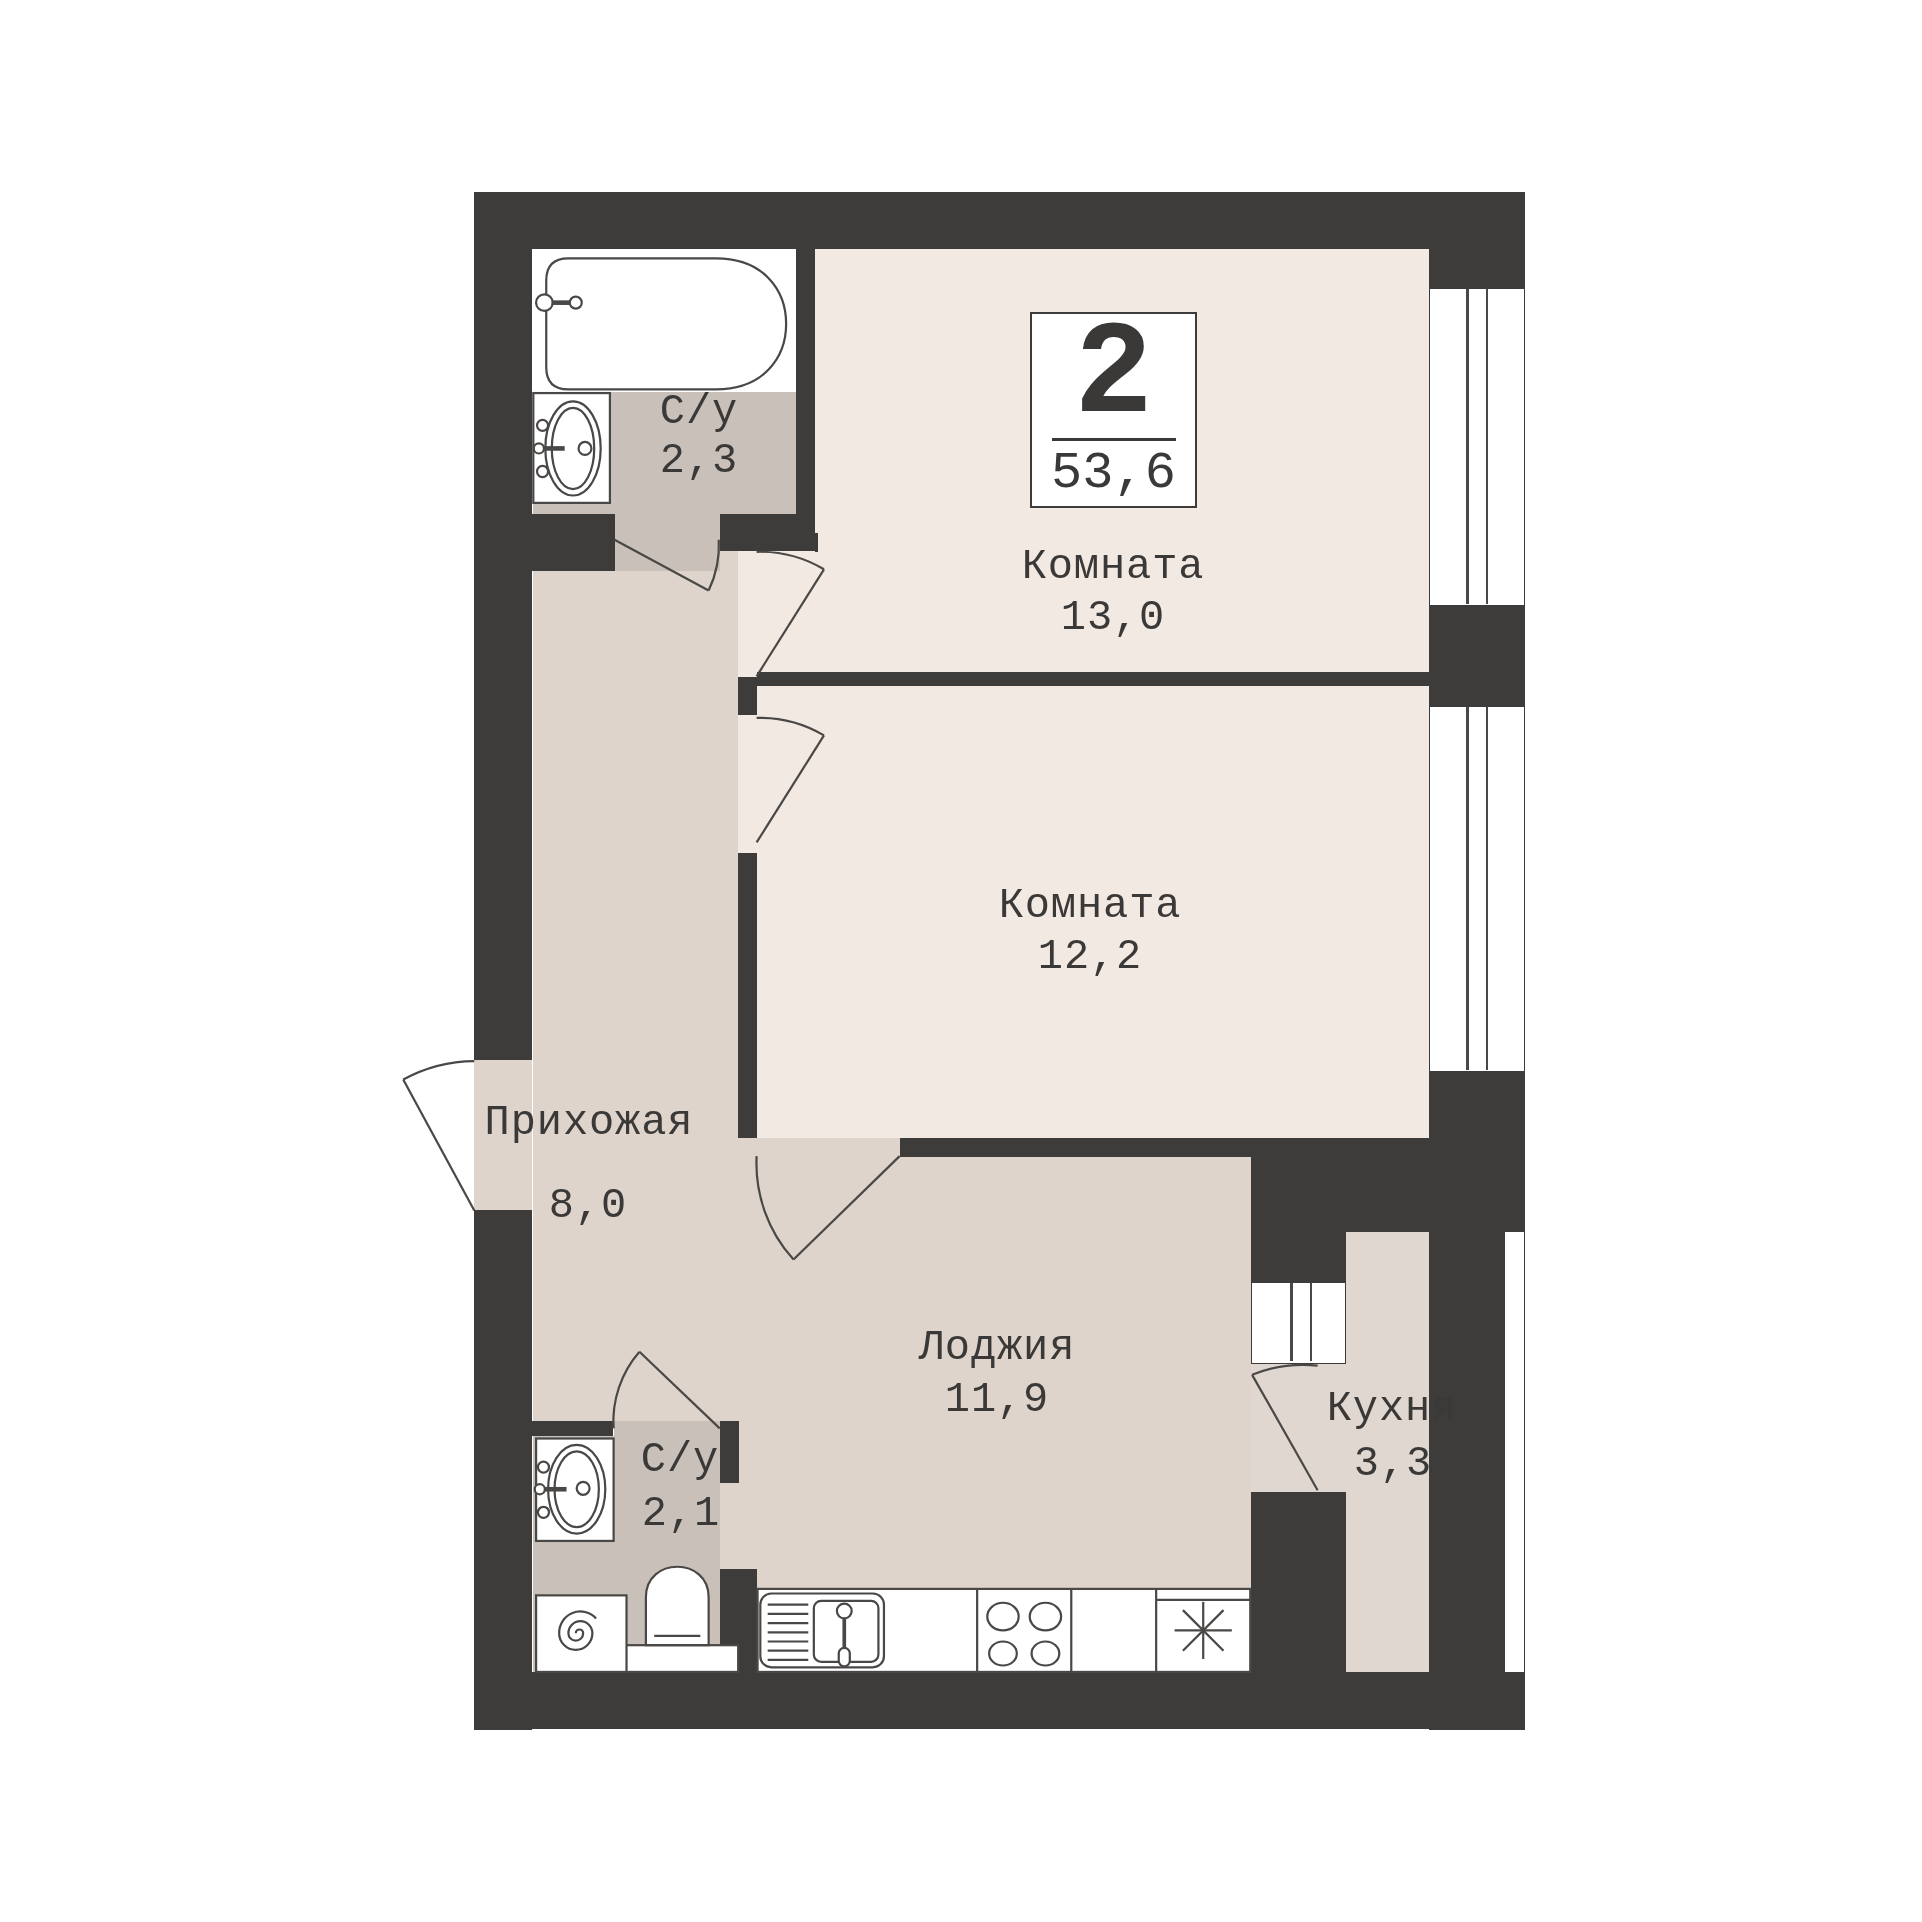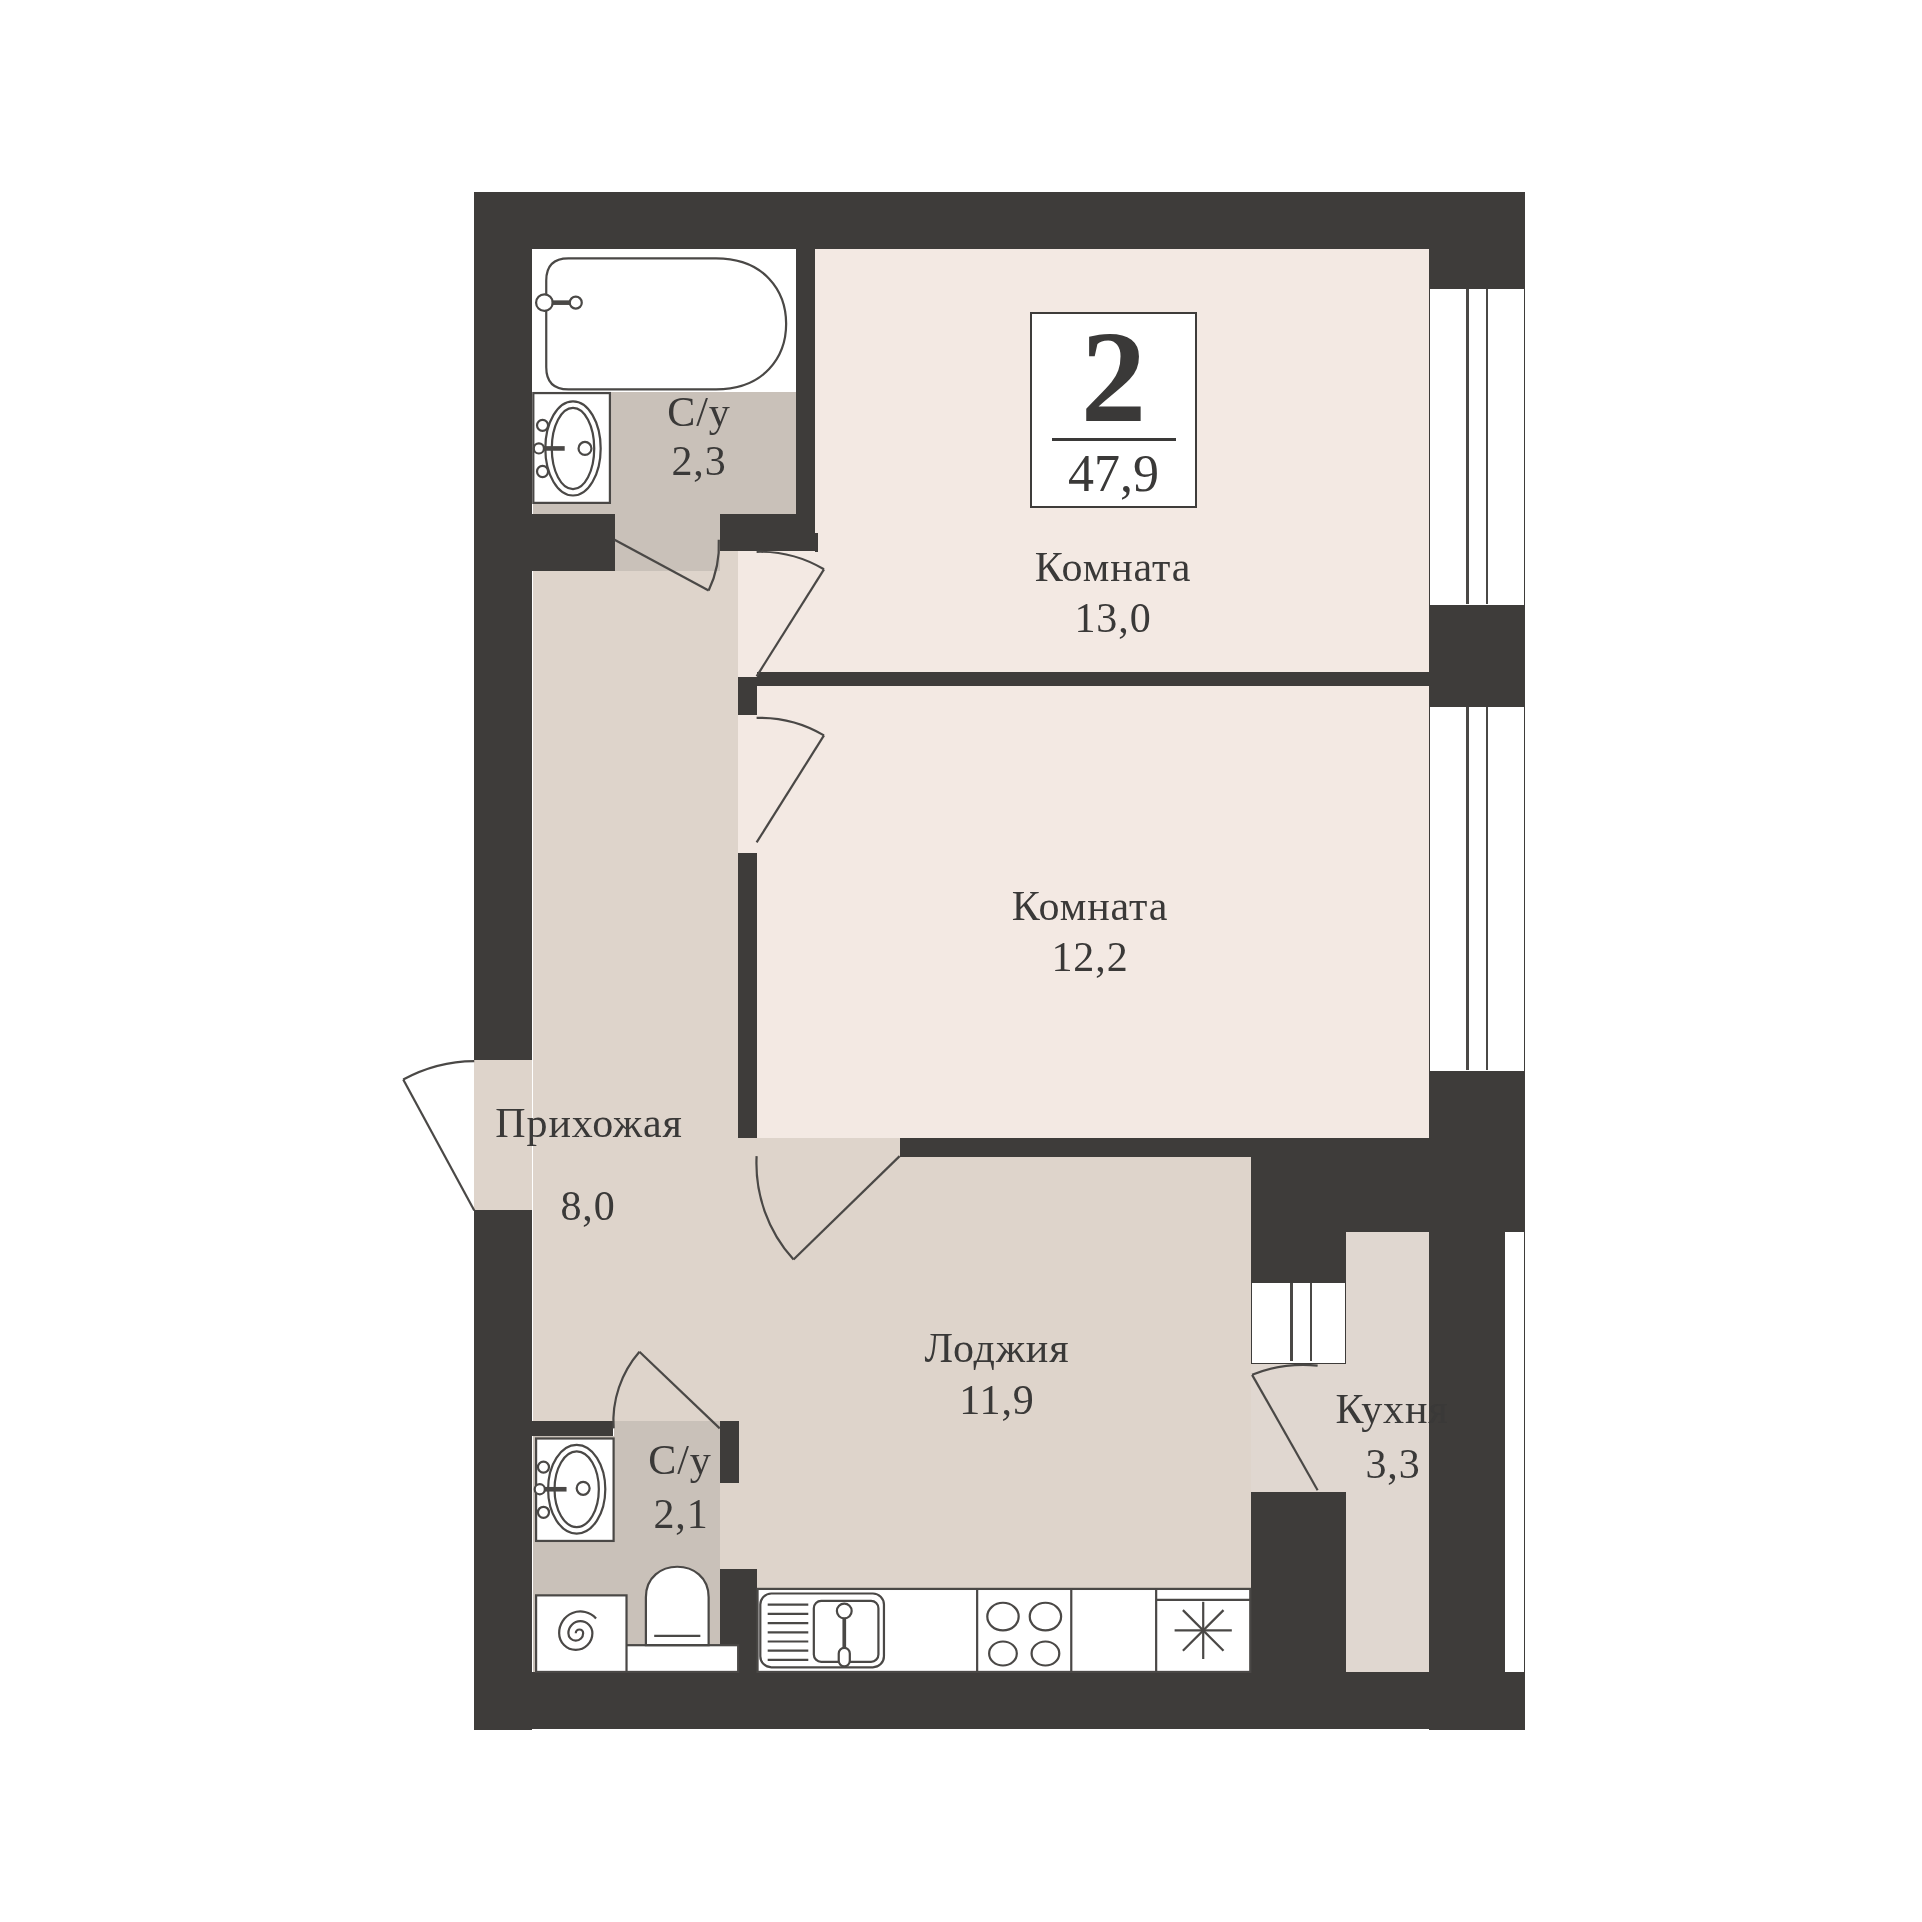--- a/index.html
+++ b/index.html
@@ -1,17 +1,17 @@
 <!DOCTYPE html>
 <html style="--wall: #3e3c3a; --room: #f3e9e3; --hall: #ded4cb; --bath: #c9c1b9; --loggia: #e0d7d0; --line: #4a4846; --text: #3a3938; --white: #ffffff;font-size:14.8px"><head>
 <meta charset="utf-8">
 <style>
   html,body{margin:0;padding:0;background:#fff;}
   #stage{position:relative;width:1922px;height:1922px;background:var(--white,#fff);
-         font-family:Liberation Serif, serif;overflow:hidden;border-radius:23px;}
+         font-family:Liberation Mono, monospace;overflow:hidden;border-radius:23px;}
   .abs{position:absolute;}
   .wall{background:var(--wall,#3e3c3a);}
   .floor-room{background:var(--room,#f3e9e3);}
   .floor-hall{background:var(--hall,#ded4cb);}
   .floor-bath{background:var(--bath,#c9c1b9);}
   .floor-loggia{background:var(--loggia,#e0d7d0);}
   .white{background:#ffffff;}
   .window{background:#ffffff;border:1.8px solid var(--wall,#3e3c3a);box-sizing:border-box;}
   .wline{position:absolute;background:var(--line,#4a4846);}
   .label{position:absolute;transform:translateX(-50%);color:var(--text,#3a3938);
@@ -204,17 +204,17 @@
   <div class="label" style="left:997px;top:1324px;">Лоджия</div>
   <div class="label" style="left:997px;top:1376px;">11,9</div>
   <div class="label" style="left:1392px;top:1385px;">Кухня</div>
   <div class="label" style="left:1393px;top:1440px;">3,3</div>
   <div class="label" style="left:680px;top:1436px;">С/у</div>
   <div class="label" style="left:681px;top:1490px;text-align:center;">2,1</div>
 
   <div id="badge">
     <div class="num">2</div>
     <div class="rule"></div>
-    <div class="area">47,9</div>
+    <div class="area">53,6</div>
   </div>
 
 </div>
 
 
 </body></html>

